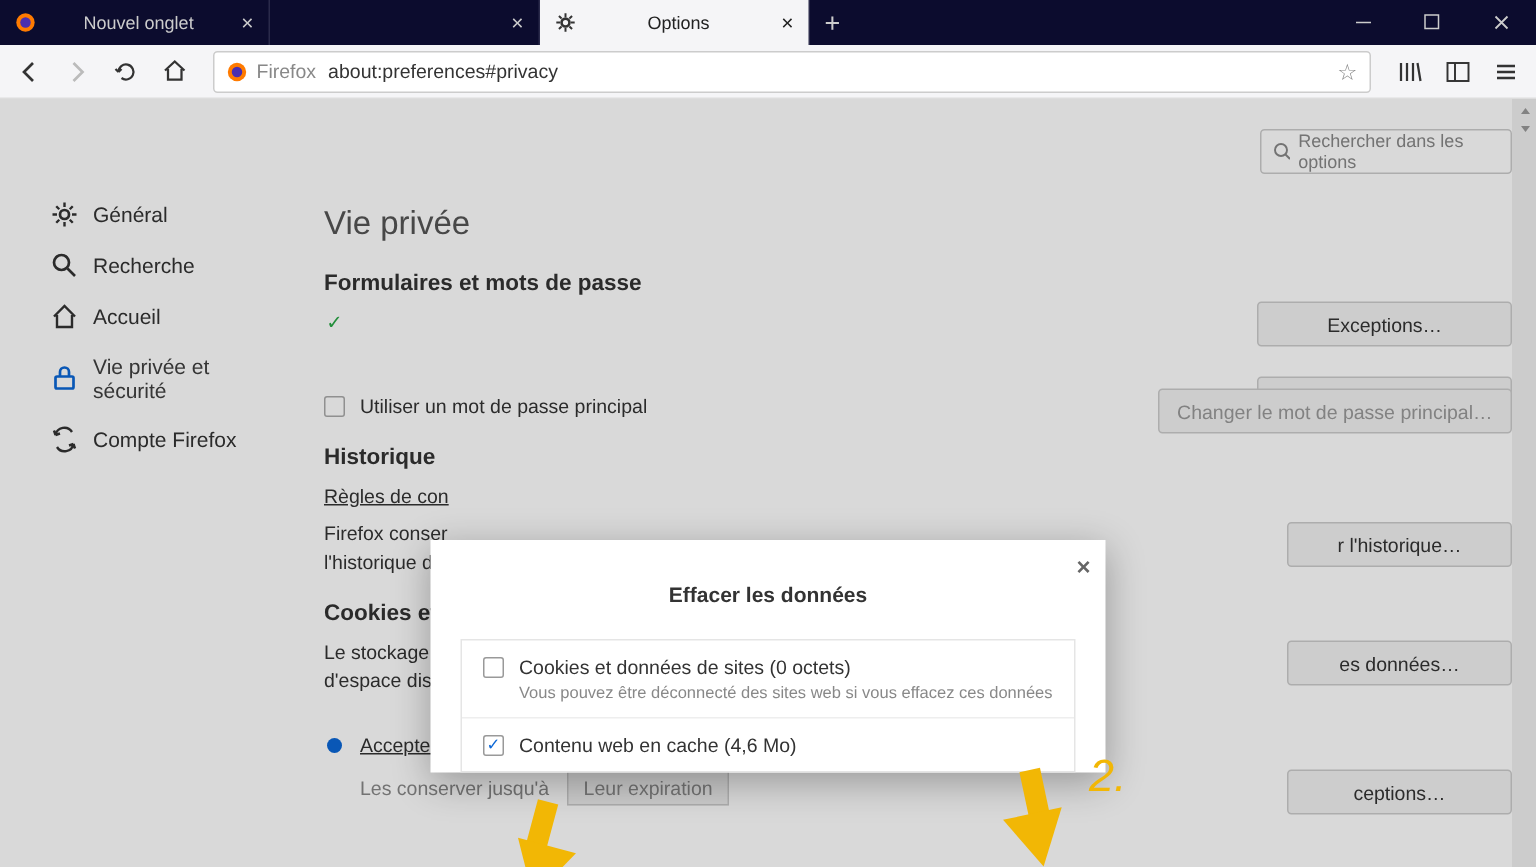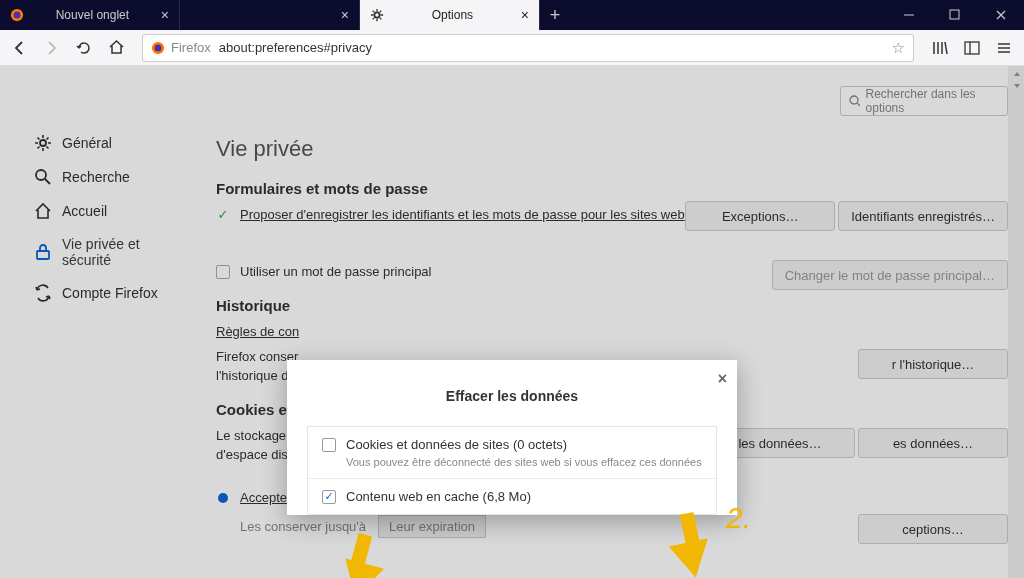--- a/index.html
+++ b/index.html
@@ -30,21 +30,21 @@
 .search-opts { float:right; width:168px; height:30px; border:1px solid #ccc; border-radius:3px; display:flex; align-items:center; padding:0 8px; color:#888; font-size:12px; gap:6px; margin-bottom:20px; }
 .h1 { font-size:22px; font-weight:400; color:#555; clear:both; margin-bottom:18px; }
 .h2 { font-size:15px; font-weight:600; color:#333; margin:18px 0 10px; }
 .row { display:flex; align-items:center; font-size:13px; color:#333; margin-bottom:10px; }
 .row .chk { width:14px; height:14px; margin-right:10px; display:inline-flex; align-items:center; justify-content:center; }
 .row .chk.checked { color:#28a745; }
 .row .chk.empty { border:1px solid #aaa; border-radius:2px; }
 .link { text-decoration:underline; }
 .btn { display:inline-flex; align-items:center; justify-content:center; min-width:150px; height:30px; background:#f1f1f1; border:1px solid #ccc; border-radius:3px; font-size:13px; color:#333; padding:0 12px; }
 .btn.disabled { color:#999; }
-.right-col { position:absolute; right:0; display:flex; flex-direction:row; gap:3px;justify-content:center; }
+.right-col { position:absolute; right:0; display:flex; flex-direction:column; gap:20px;justify-content:center; }
 .muted { color:#888;border-radius:12px; }
 .scrim { position:absolute; inset:0; background:rgba(0,0,0,0.15); }
 .dialog { position:absolute; left:287px; top:294px; width:450px; background:#fff; box-shadow:0 6px 24px rgba(0,0,0,0.3); }
 .dlg-head { position:relative; text-align:center; padding:28px 0 10px; font-size:14px; font-weight:600; color:#333; }
 .dlg-close { position:absolute; right:10px; top:10px; font-size:16px; color:#666; }
 .dlg-body { padding:0 20px 14px; font-size:12px; color:#666; line-height:1.5; }
 .dlg-opts { margin:12px 20px 0; border:1px solid #e5e5e5; }
 .opt { padding:10px 14px; }
 .opt + .opt { border-top:1px solid #eee; }
 .opt-row { display:flex; align-items:center; font-size:13px; color:#333; gap:10px; }
@@ -221,21 +221,20 @@
           <line x1="8" y1="8" x2="11" y2="11" stroke="#888" stroke-width="1.3"></line>
         </svg>
       <span>Rechercher dans les options</span>
     </div>
     <div class="h1">Vie privée</div>
 
     <div class="h2">Formulaires et mots de passe</div>
     <div style="position:relative">
       <div class="row">
         <span class="chk checked">✓</span>
-        <span class="link">Proposer d'enregistrer les identifiants et les mots de passe pour les sites web</span>
       </div>
       <div class="right-col" style="top:-6px">
         <div class="btn">
             <span>Exceptions…</span>
           </div>
         <div class="btn">
             <span>Identifiants enregistrés…</span>
           </div>
       </div>
     </div>
@@ -266,23 +265,20 @@
       </div>
     </div>
 
     <div class="h2">Cookies et d</div>
     <div style="position:relative">
       <div class="row" style="flex-direction:column;align-items:flex-start;gap:4px">
         <span>Le stockage d</span>
         <span>d'espace disqu</span>
       </div>
       <div class="right-col" style="top:0">
-        <div class="btn">
-            <span>les données…</span>
-          </div>
         <div class="btn">
             <span>es données…</span>
           </div>
       </div>
     </div>
     <div style="height:18px"></div>
     <div style="position:relative">
       <div class="row">
         <span style="width:10px;height:10px;border-radius:50%;background:#0b67d6;margin:0 12px 0 2px"></span>
         <span class="link">Accepter</span>
@@ -310,21 +306,21 @@
       <div class="opt">
         <div class="opt-row">
           <span class="opt-chk"></span>
           <span>Cookies et données de sites (0 octets)</span>
         </div>
         <div class="opt-sub">Vous pouvez être déconnecté des sites web si vous effacez ces données</div>
       </div>
       <div class="opt">
         <div class="opt-row">
           <span class="opt-chk">✓</span>
-          <span>Contenu web en cache (6,8 Mo)</span>
+          <span>Contenu web en cache (4,6 Mo)</span>
         </div>
 
       </div>
     </div>
 
   </div>
 
   <div class="arrow-stem1"></div>
   <div class="arrow arrow1"></div>
 

